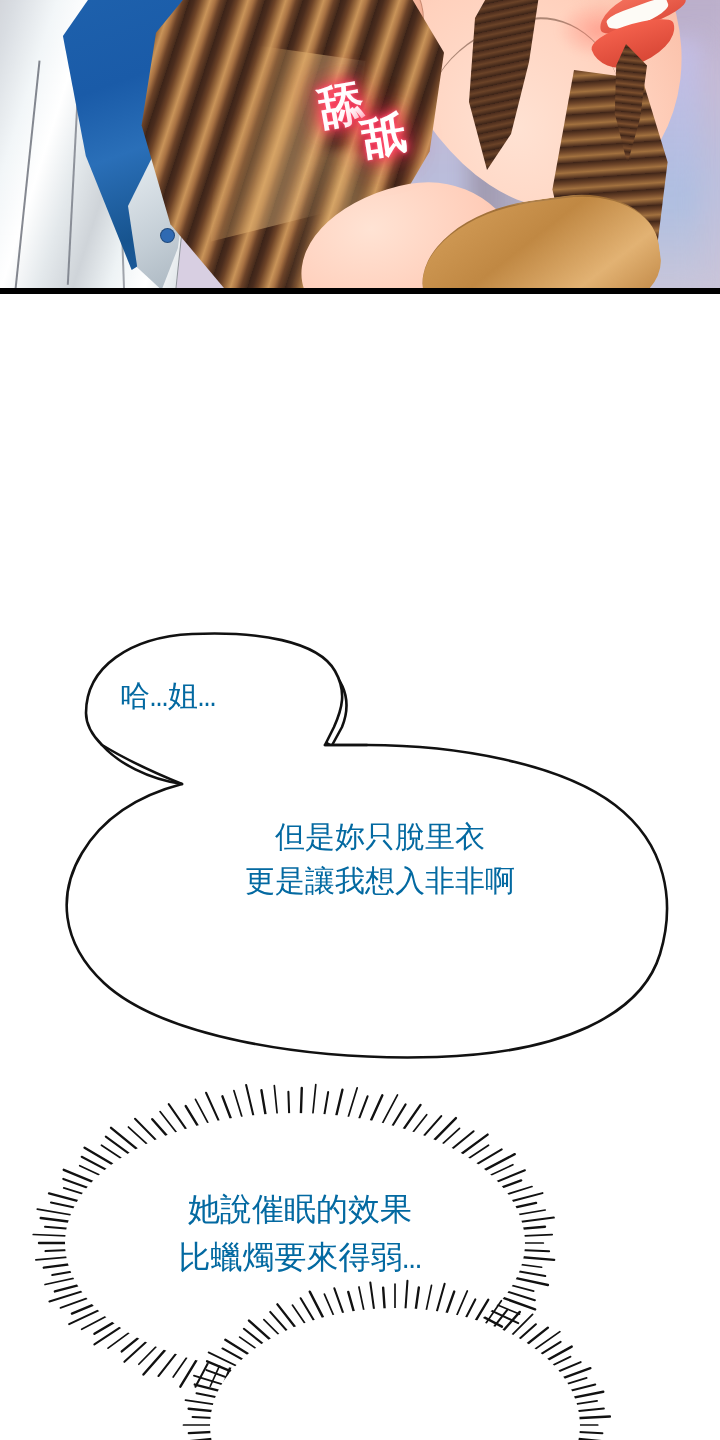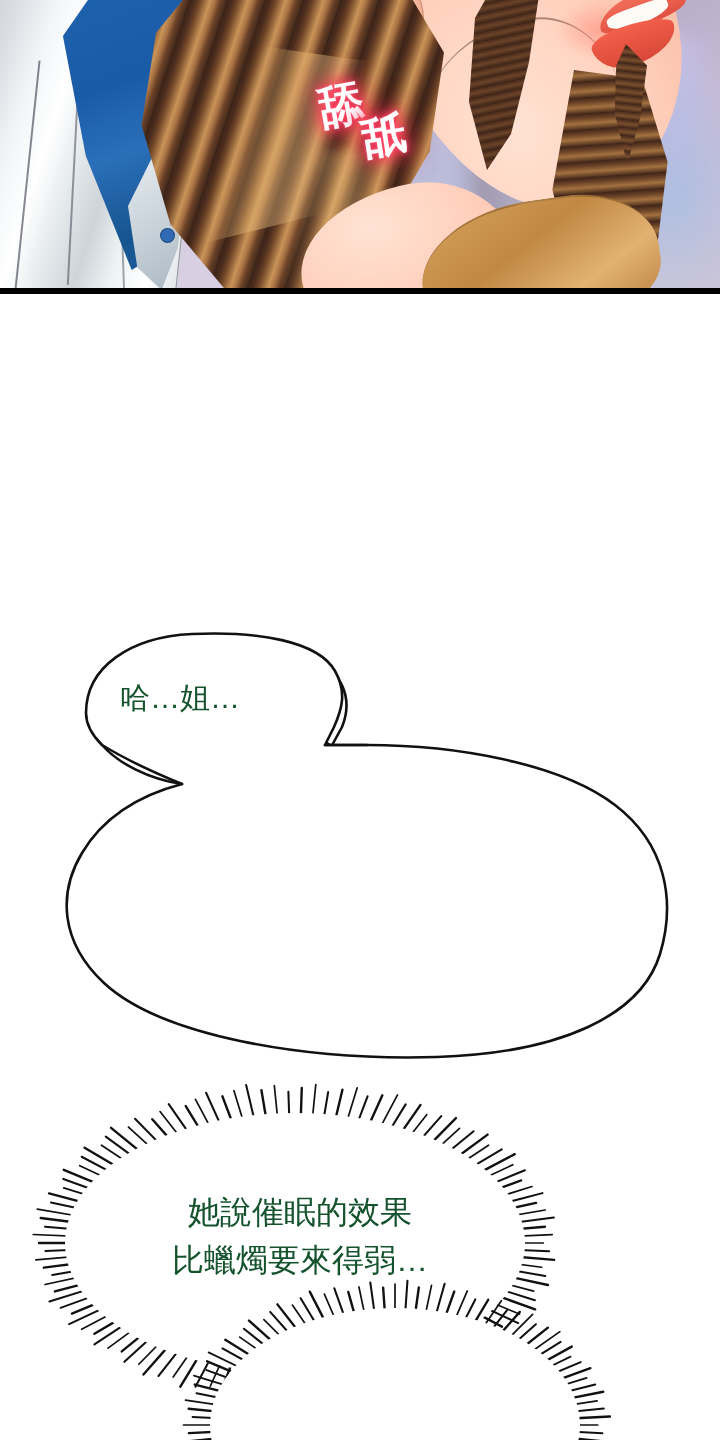--- a/index.html
+++ b/index.html
@@ -240,22 +240,22 @@
   #bubble-stack {
     position: absolute;
     left: 0;
     top: 293px;
     width: 720px;
     height: 1147px;
   }
   .bubble-text {
     position: absolute;
     text-align: center;
-    color: #14532d;
-    font-family: Liberation Sans, sans-serif;
+    color: #0369a1;
+    font-family: Liberation Mono, monospace;
     white-space: pre-line;
     user-select: none;
   }
   #speech-1-text {
     left: 120px; top: 385px; width: 240px;
     font-size: 30px; line-height: 1.35;
     text-align: left;
   }
   #speech-2-text {
     left: 150px; top: 525px; width: 460px;
@@ -580,18 +580,20 @@
             <line x1="560.90" y1="1107.13" x2="603.25" y2="1098.70" stroke-width="2.40"></line>
             <line x1="556.02" y1="1114.04" x2="597.12" y2="1107.96" stroke-width="1.70"></line>
             <line x1="561.37" y1="1119.70" x2="603.83" y2="1115.53" stroke-width="2.05"></line>
             <line x1="566.20" y1="1125.69" x2="609.91" y2="1123.56" stroke-width="2.40"></line>
           </g>
         <ellipse cx="395" cy="1132" rx="185" ry="117" fill="#ffffff" stroke="none"></ellipse>
       </g>
     </svg>
 
     <div class="bubble-text" id="speech-1-text">哈…姐…</div>
+    <div class="bubble-text" id="speech-2-text">但是妳只脫里衣
+更是讓我想入非非啊</div>
     <div class="bubble-text" id="thought-1-text">她說催眠的效果
 比蠟燭要來得弱…</div>
 
   </div>
 
 </div>
 
 </body></html>

